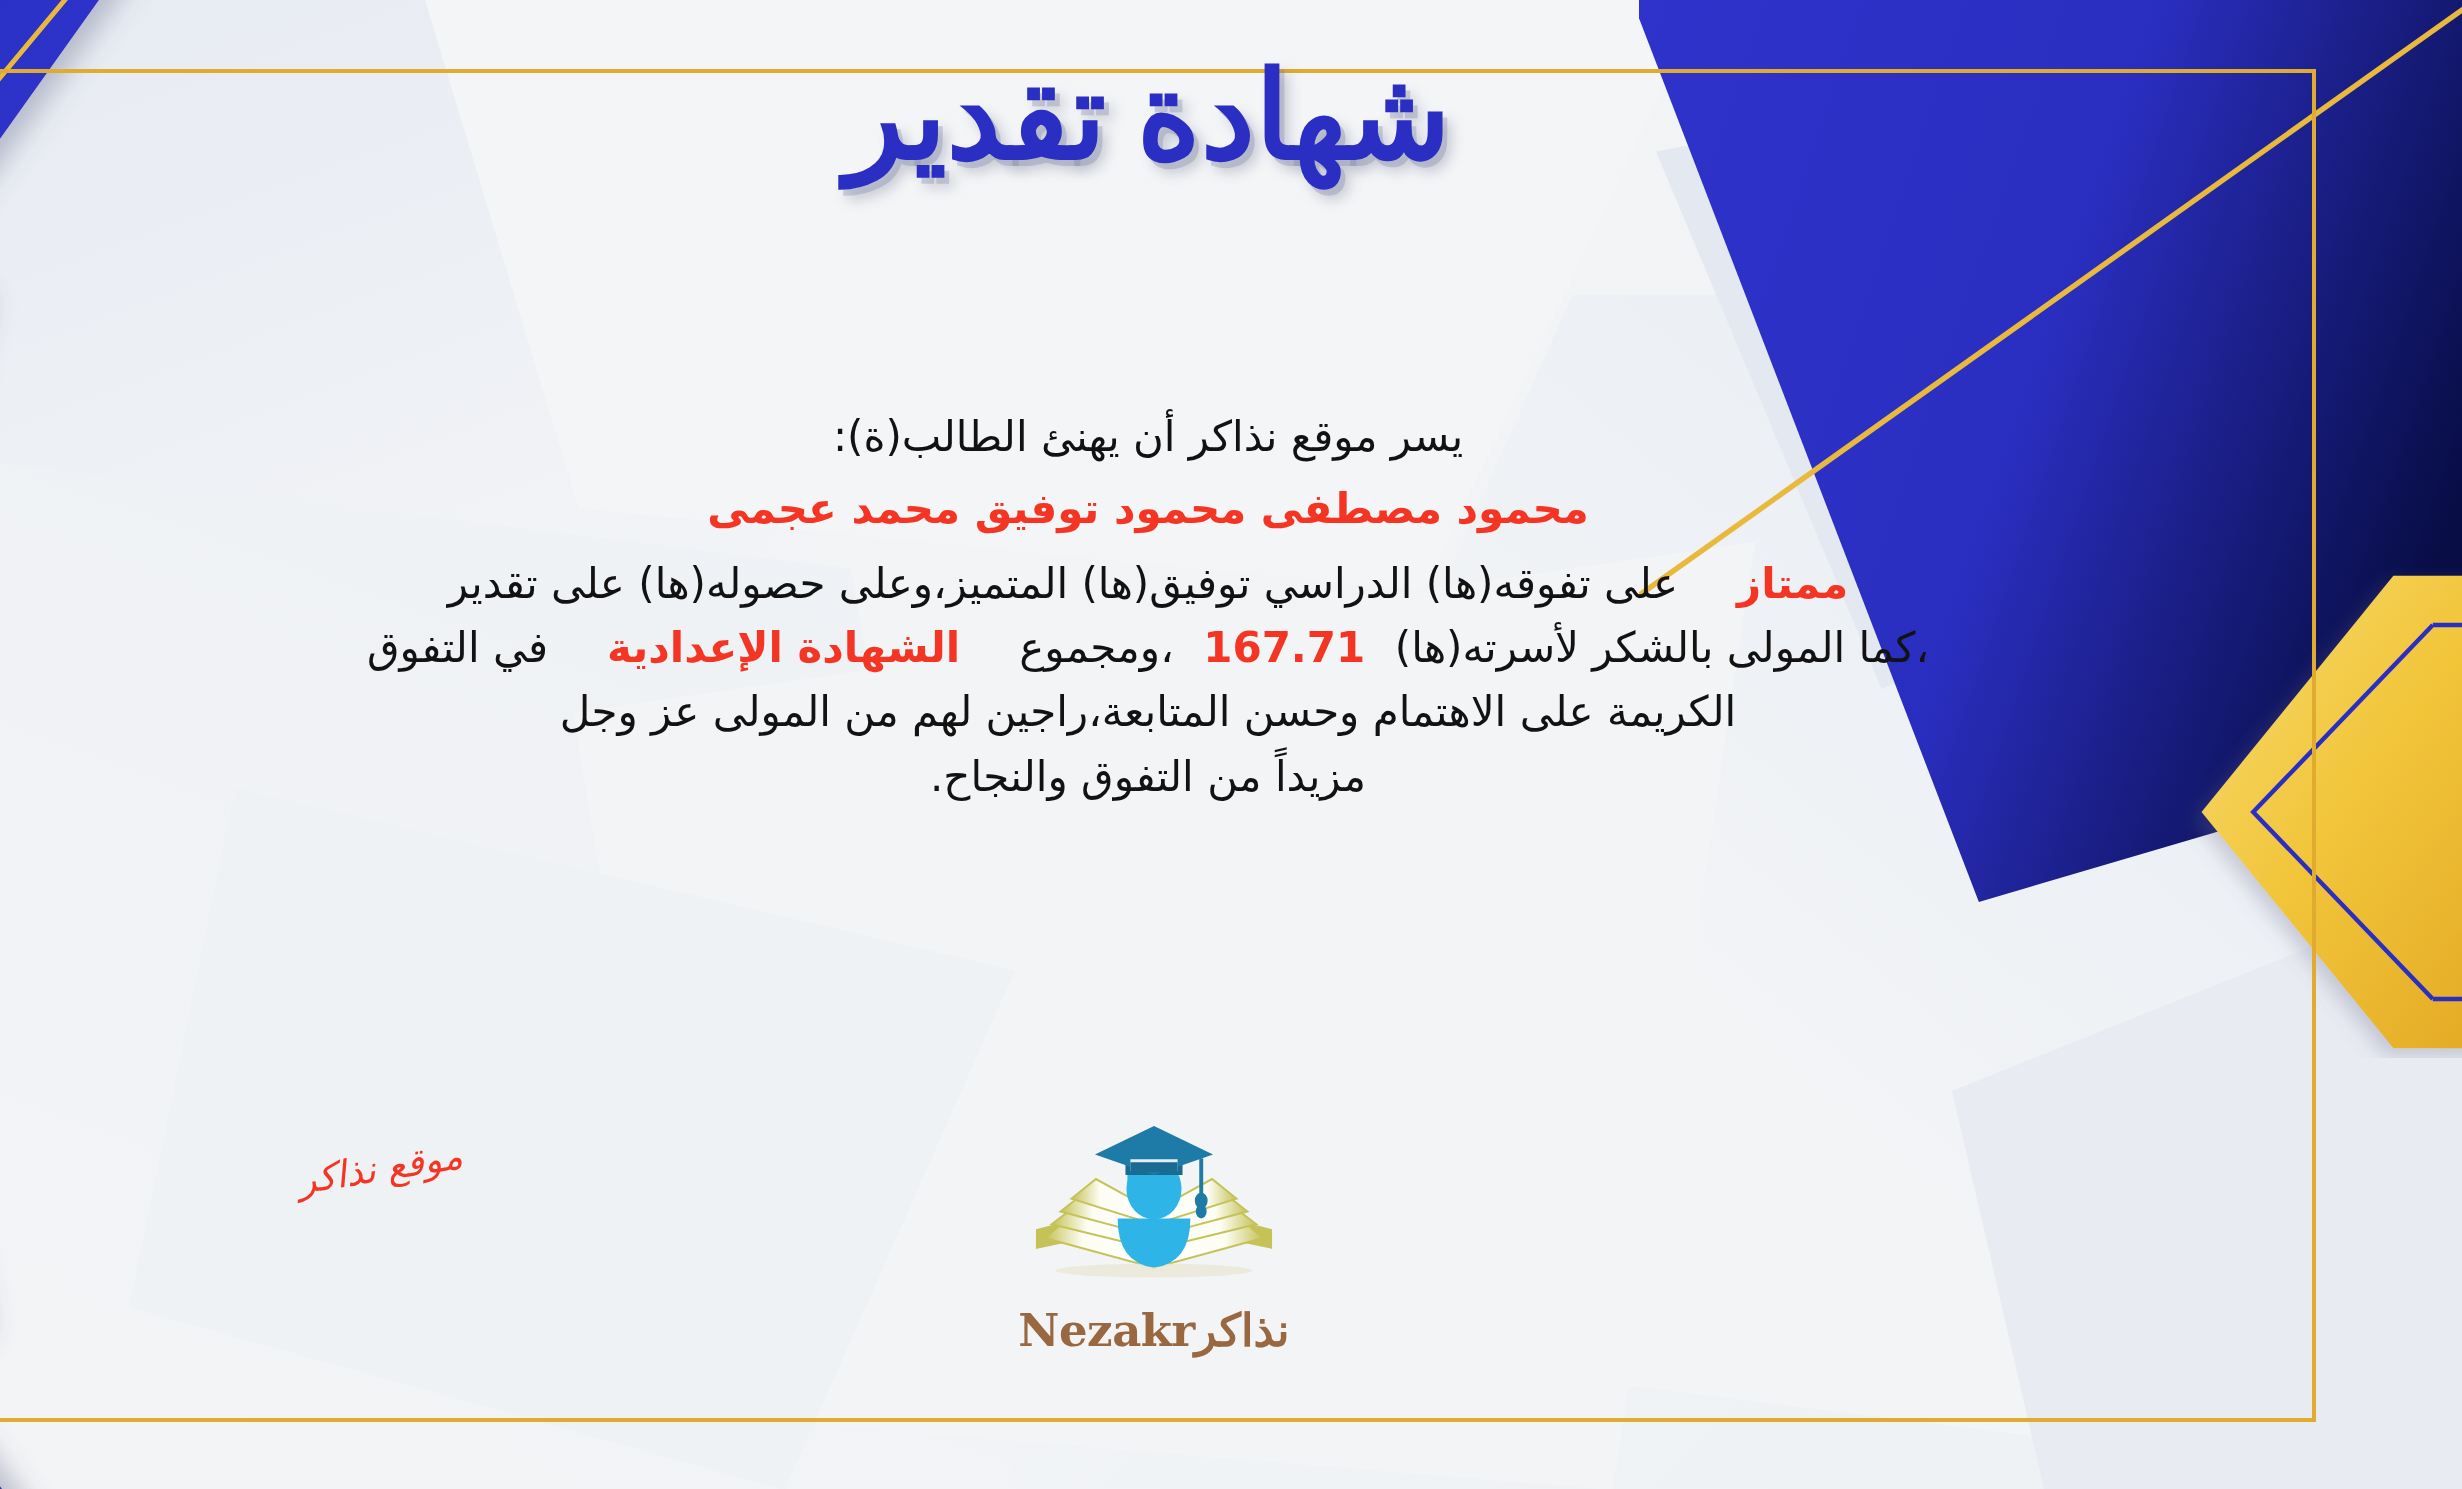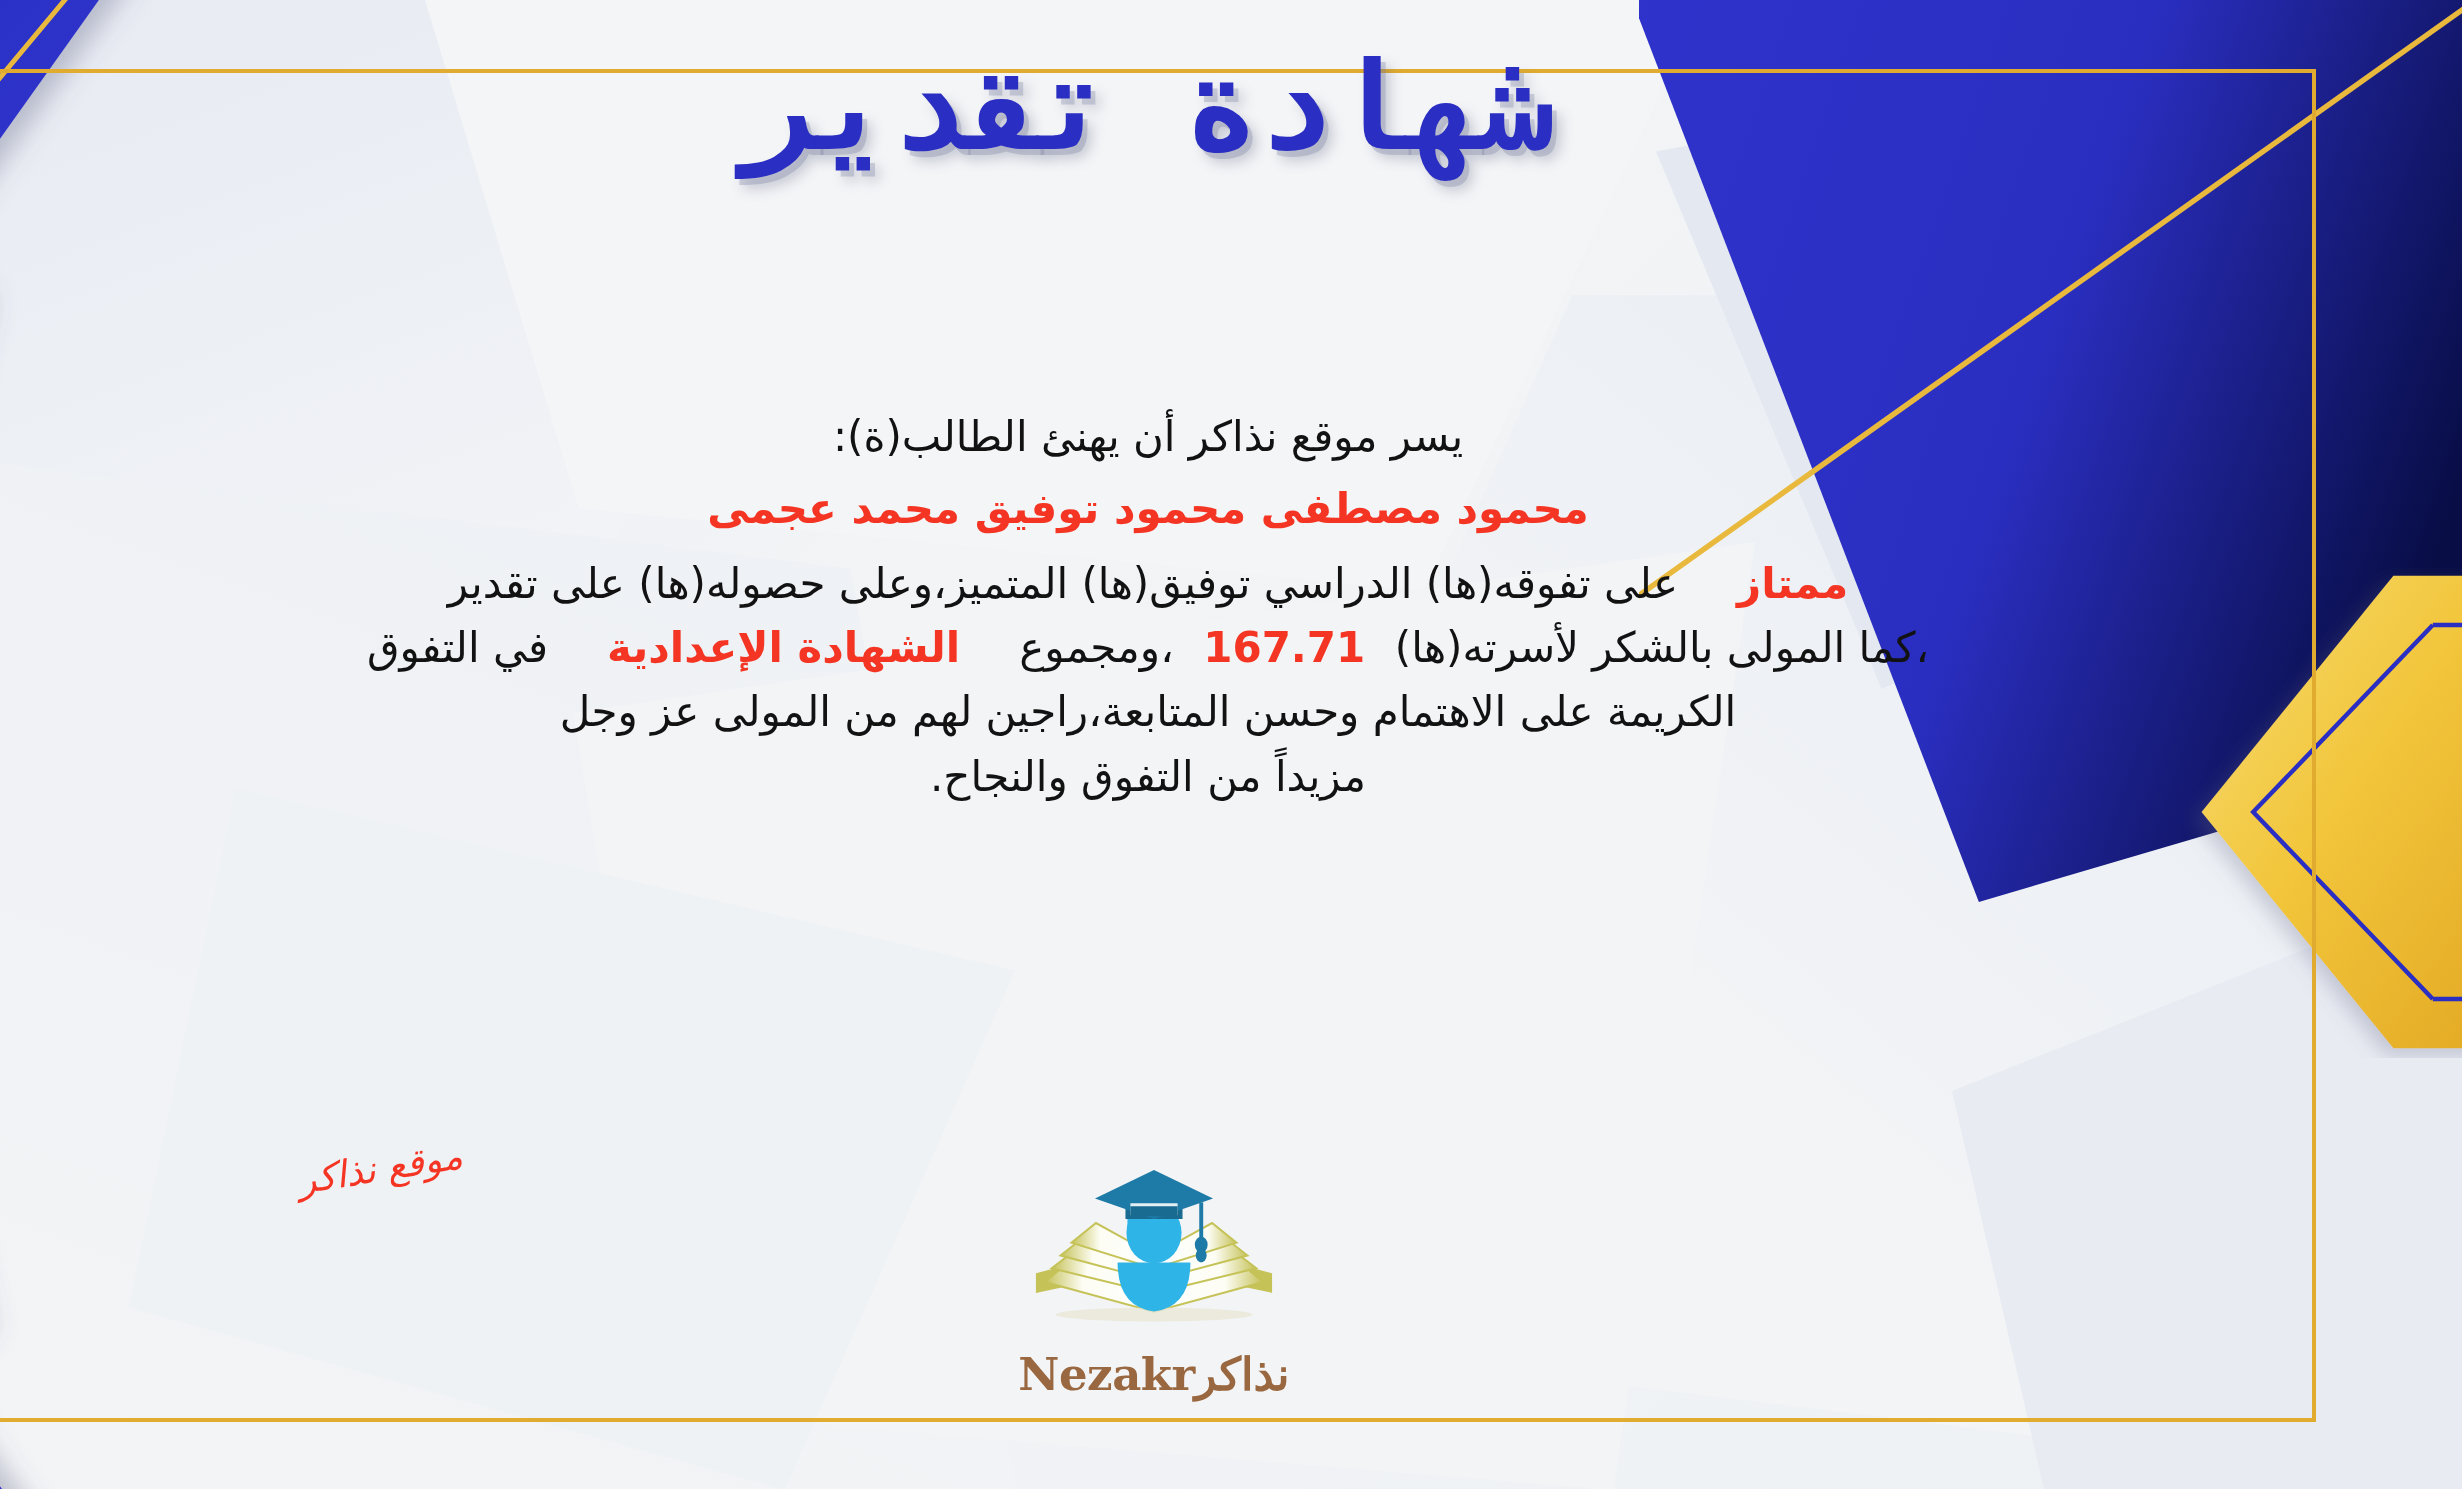--- a/index.html
+++ b/index.html
@@ -77,21 +77,21 @@
   .title{
     display:inline-block;
     font-size:122px;
     line-height:1.05;
     font-weight:700;
     color:#2a2ec2;
     letter-spacing:1px;
     text-shadow:
         4.9px 5.9px 0 rgba(120,126,160,.30),
         8.9px 9.8px 12.8px rgba(90,96,130,.30);
-    font-family:Liberation Mono, monospace;
+    font-family:Liberation Serif, serif;
   }
 
   
   .body{
     position:absolute;
     left:163px;right:163px;
     top:409px;
     text-align:center;
     direction:rtl;
     color:#121212;
@@ -140,21 +140,21 @@
     font-style:italic;
     font-family:"DejaVu Serif","Liberation Serif",serif;
     transform:rotate(-9deg);
     display:inline-block;
   }
 
   
   .logo{
     position:absolute;
     left:1123px;
-    top:1164px;
+    top:1120px;
     width:394px;
     text-align:center;
   }
   .logo svg{display:block;margin:0 auto;}
   .logo-text{
     margin-top:2px;
     font-size:45px;
     font-weight:700;
     color:#9a6840;
     letter-spacing:-0.5px;

